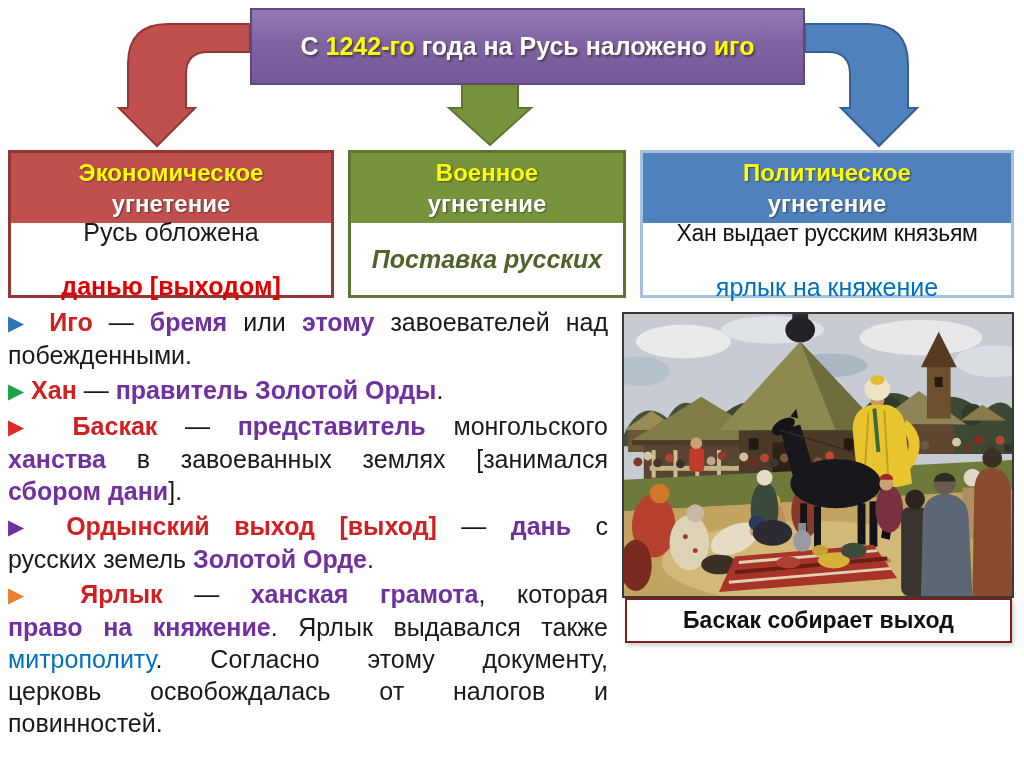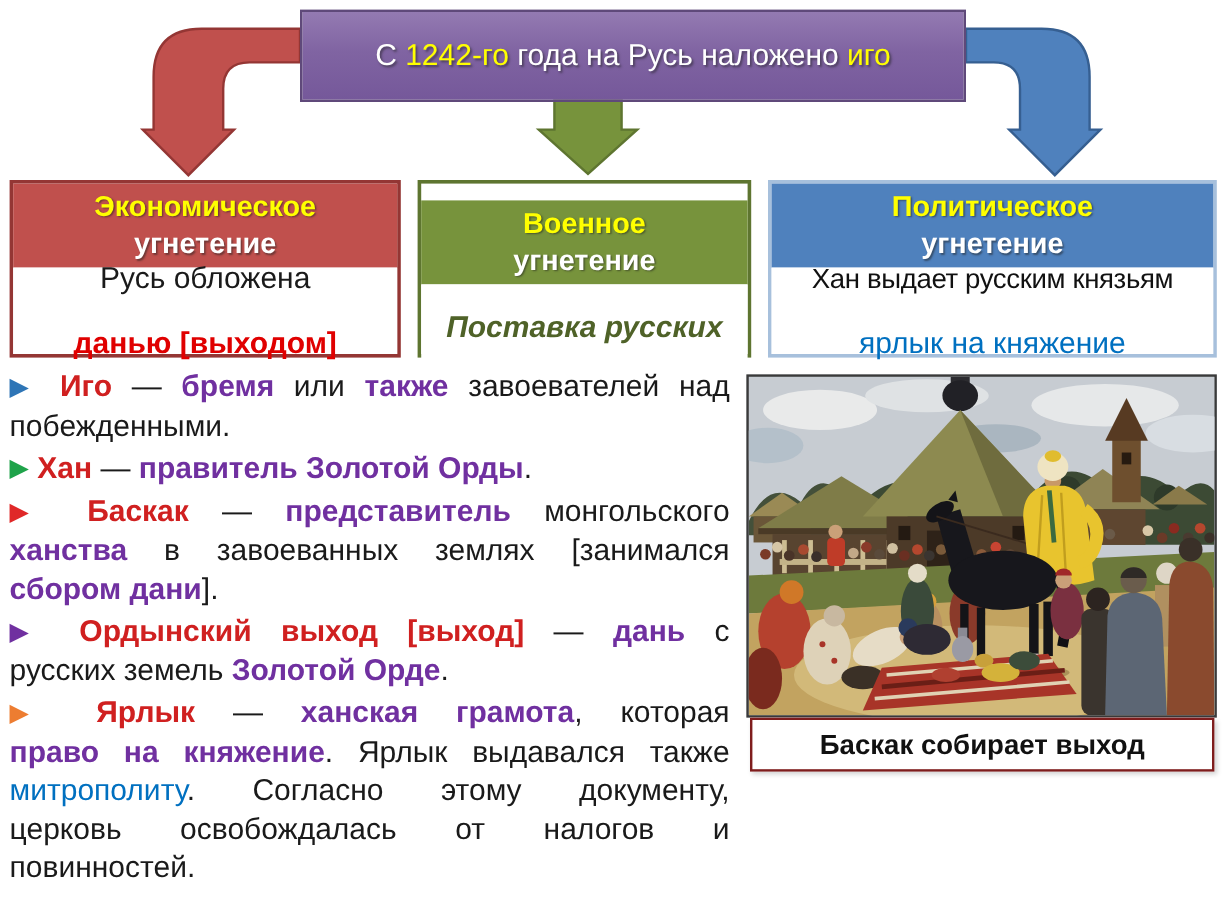--- a/index.html
+++ b/index.html
@@ -3,21 +3,21 @@
 <meta charset="utf-8">
 <style>
   html,body{margin:0;padding:0;background:#fff;}
   .slide{position:relative;width:1024px;height:768px;background:#fff;overflow:hidden;
          font-family:"Liberation Sans", sans-serif;}
   .arrows{position:absolute;left:0;top:0;z-index:1;}
   .banner{position:absolute;left:250px;top:8px;width:555px;height:77px;z-index:2;
           background:linear-gradient(#947ab2,#8064A2 45%,#75589a);
           border:2px solid #5F497A;box-sizing:border-box;
           display:flex;align-items:center;justify-content:center;
-          font-weight:normal;font-size:25px;
+          font-weight:bold;font-size:25px;
           text-shadow:1.5px 1.5px 2px rgba(30,30,30,.55);}
   .seg-w{color:#ffffff;} .seg-y{color:#FFFF00;}
   .col{position:absolute;top:150px;height:148px;box-sizing:border-box;z-index:2;
        border:3px solid;background:#fff;}
   .col-head{height:70px;display:flex;flex-direction:column;align-items:center;
             justify-content:center;font-weight:bold;font-size:24px;line-height:31px;
             text-shadow:1.2px 1.2px 1.5px rgba(30,30,30,.5);}
   .col-head .t1{color:#FFFF00;} .col-head .t2{color:#ffffff;}
   .col-body{height:72px;background:#fff;display:flex;flex-direction:column;
             align-items:center;justify-content:center;font-size:25px;line-height:34px;gap:20px;}
@@ -62,21 +62,21 @@
         <div class="col-head" style="background: rgb(192, 80, 77);">
           <div class="t1">Экономическое</div>
           <div class="t2">угнетение</div>
         </div>
         <div class="col-body">
           <div><span class="s-p">Русь обложена</span></div>
           <div><span class="s-r">данью [выходом]</span></div>
         </div>
       </div>
       <div class="col" style="left: 348px; width: 278px; border-color: rgb(94, 117, 48);">
-        <div class="col-head" style="background: rgb(119, 147, 60); margin-top: 14px;">
+        <div class="col-head" style="background: rgb(119, 147, 60);">
           <div class="t1">Военное</div>
           <div class="t2">угнетение</div>
         </div>
         <div class="col-body">
           <div><span class="s-g">Поставка русских</span></div>
         </div>
       </div>
       <div class="col" style="left: 640px; width: 374px; border-color: rgb(167, 192, 220);">
         <div class="col-head" style="background: rgb(79, 129, 189);">
           <div class="t1">Политическое</div>
@@ -84,21 +84,21 @@
         </div>
         <div class="col-body">
           <div><span class="s-p3">Хан выдает русским князьям</span></div>
           <div><span class="s-b">ярлык на княжение</span></div>
         </div>
       </div>
     </div>
 
   <div class="defs" id="defs">
       <div class="def-para">
-        <div class="def-line jst"><span class="bullet" style="color: rgb(46, 117, 182);">▶</span> <span class="s-t">Иго</span> <span class="s-p">—</span> <span class="s-d">бремя</span> <span class="s-p">или</span> <span class="s-d">также</span> <span class="s-p">завоевателей над</span></div>
+        <div class="def-line jst"><span class="bullet" style="color: rgb(46, 117, 182);">▶</span> <span class="s-t">Иго</span> <span class="s-p">—</span> <span class="s-d">бремя</span> <span class="s-p">или</span> <span class="s-d">этому</span> <span class="s-p">завоевателей над</span></div>
         <div class="def-line"><span class="s-p">побежденными.</span></div>
       </div>
       <div class="def-para">
         <div class="def-line"><span class="bullet" style="color: rgb(31, 163, 74);">▶</span> <span class="s-t">Хан</span> <span class="s-p">—</span> <span class="s-d">правитель Золотой Орды</span><span class="s-p">.</span></div>
       </div>
       <div class="def-para">
         <div class="def-line jst"><span class="bullet" style="color: rgb(224, 40, 40);">▶</span> <span class="s-t">Баскак</span> <span class="s-p">—</span> <span class="s-d">представитель</span> <span class="s-p">монгольского</span></div>
         <div class="def-line jst"><span class="s-d">ханства</span> <span class="s-p">в завоеванных землях [занимался</span></div>
         <div class="def-line"><span class="s-d">сбором дани</span><span class="s-p">].</span></div>
       </div>

